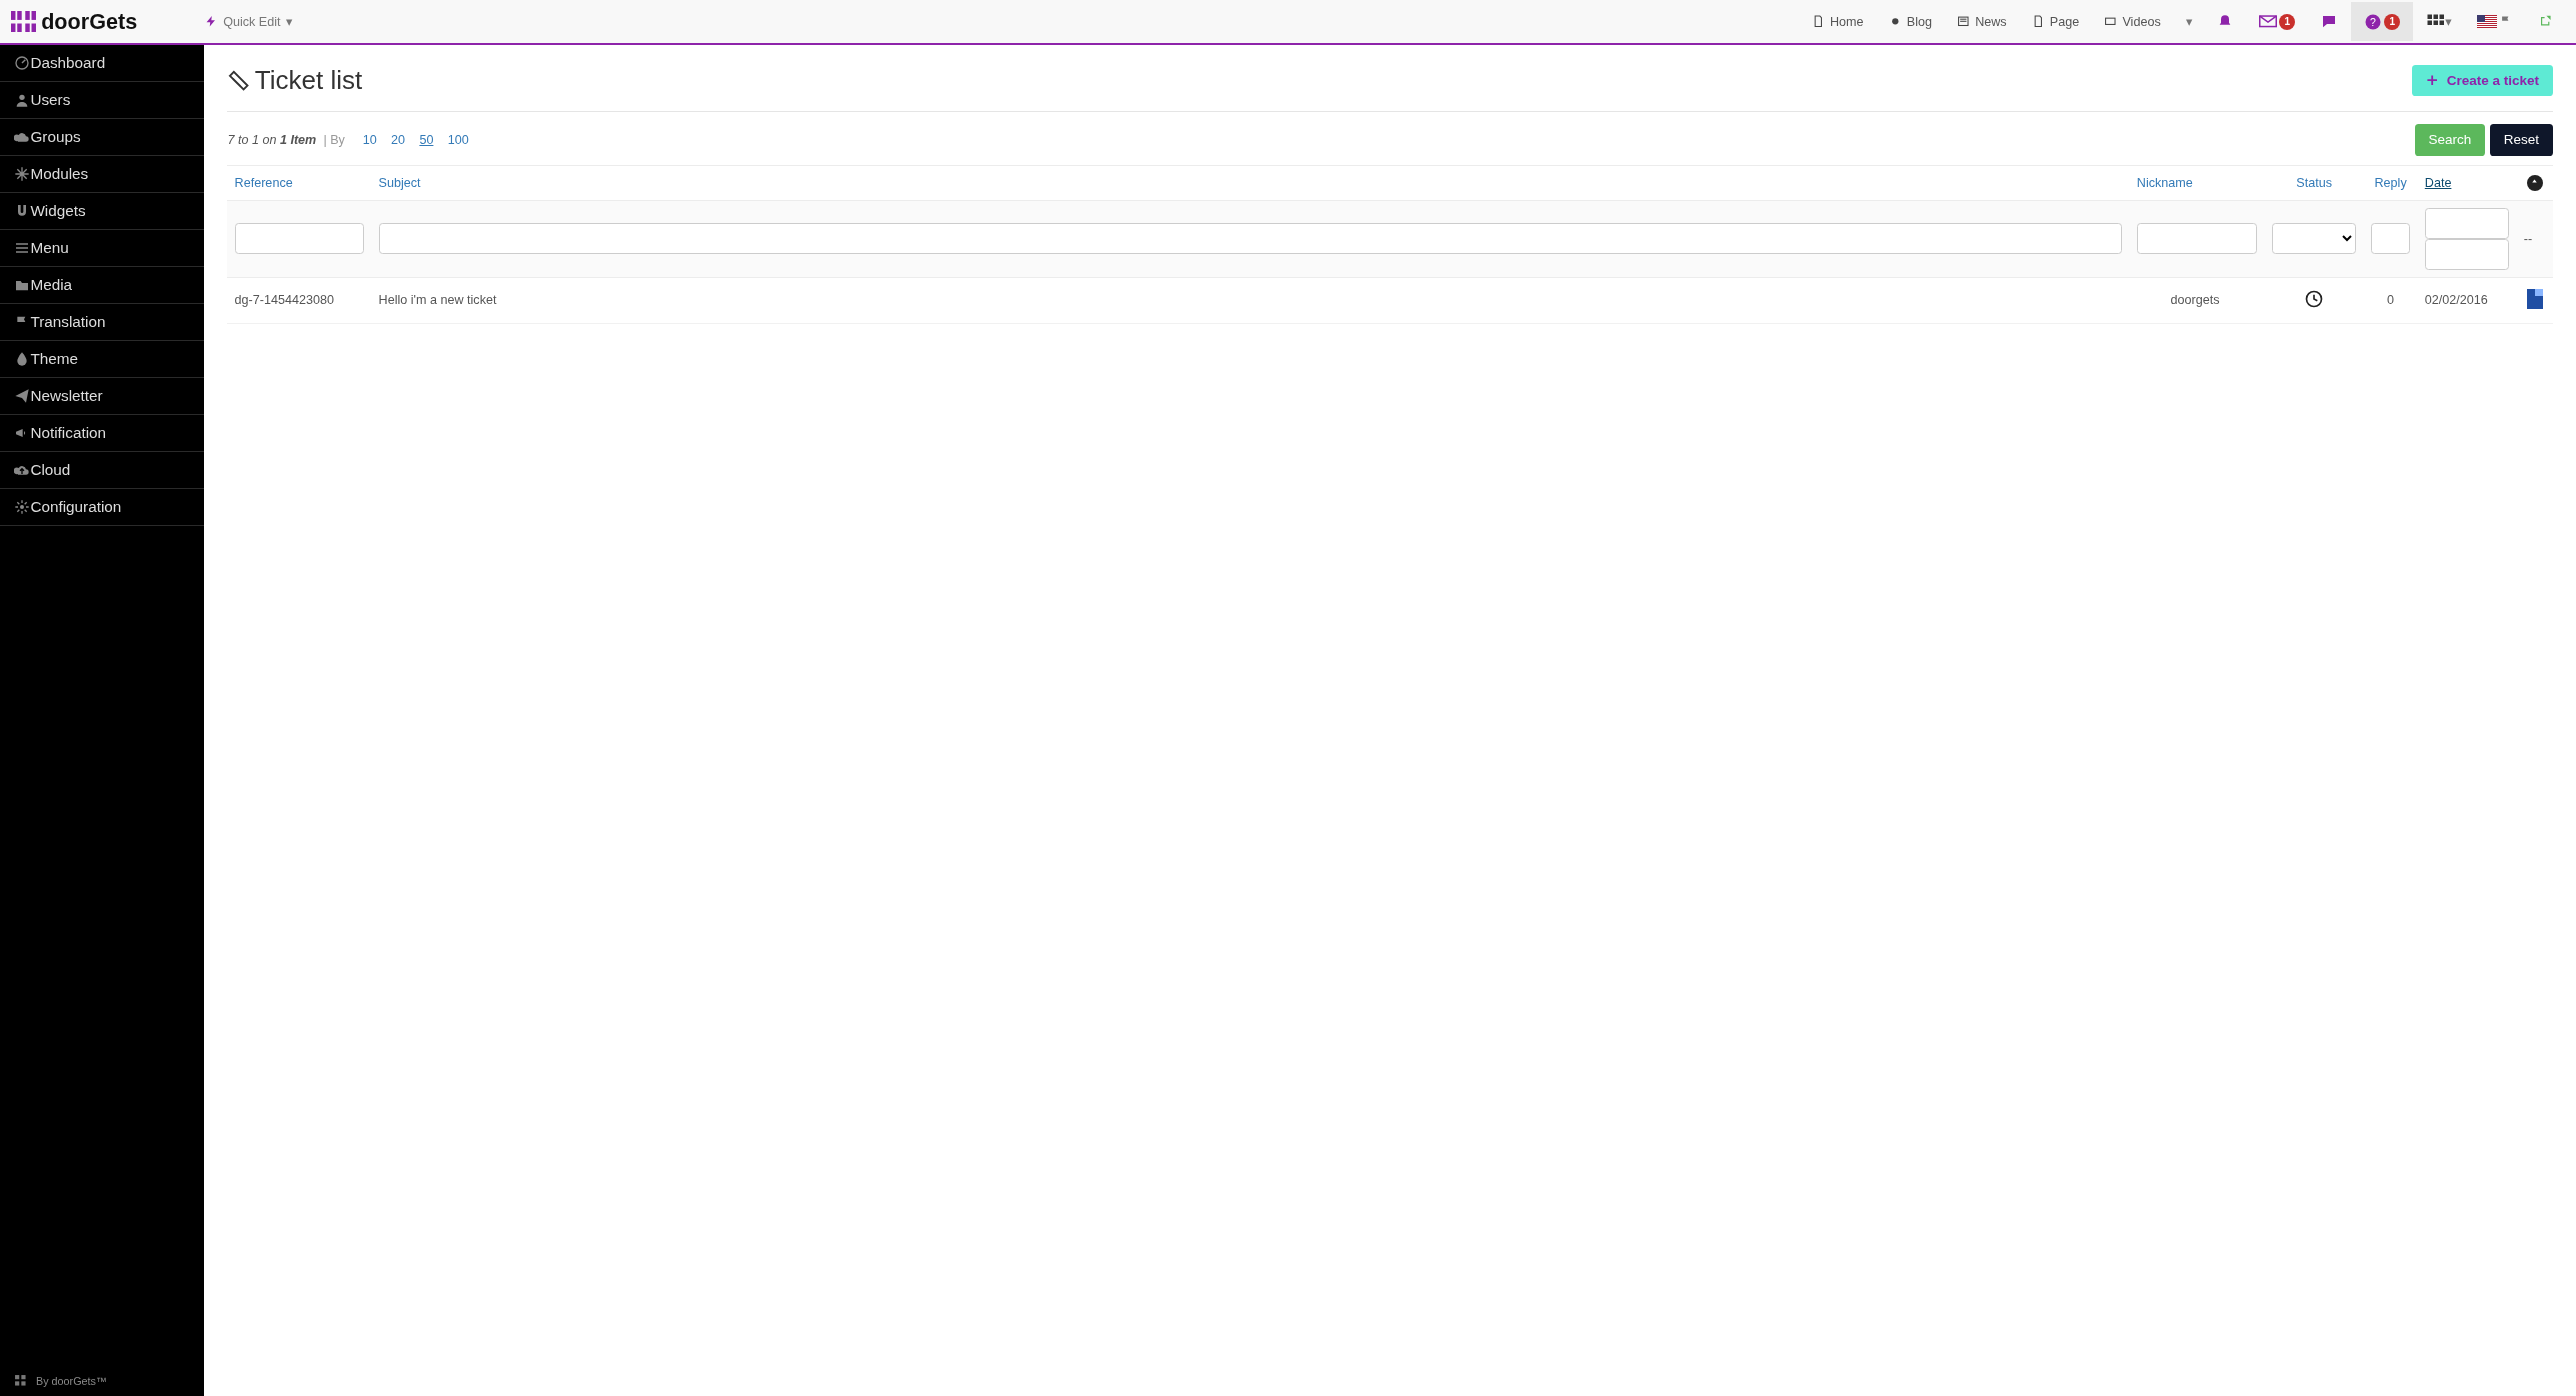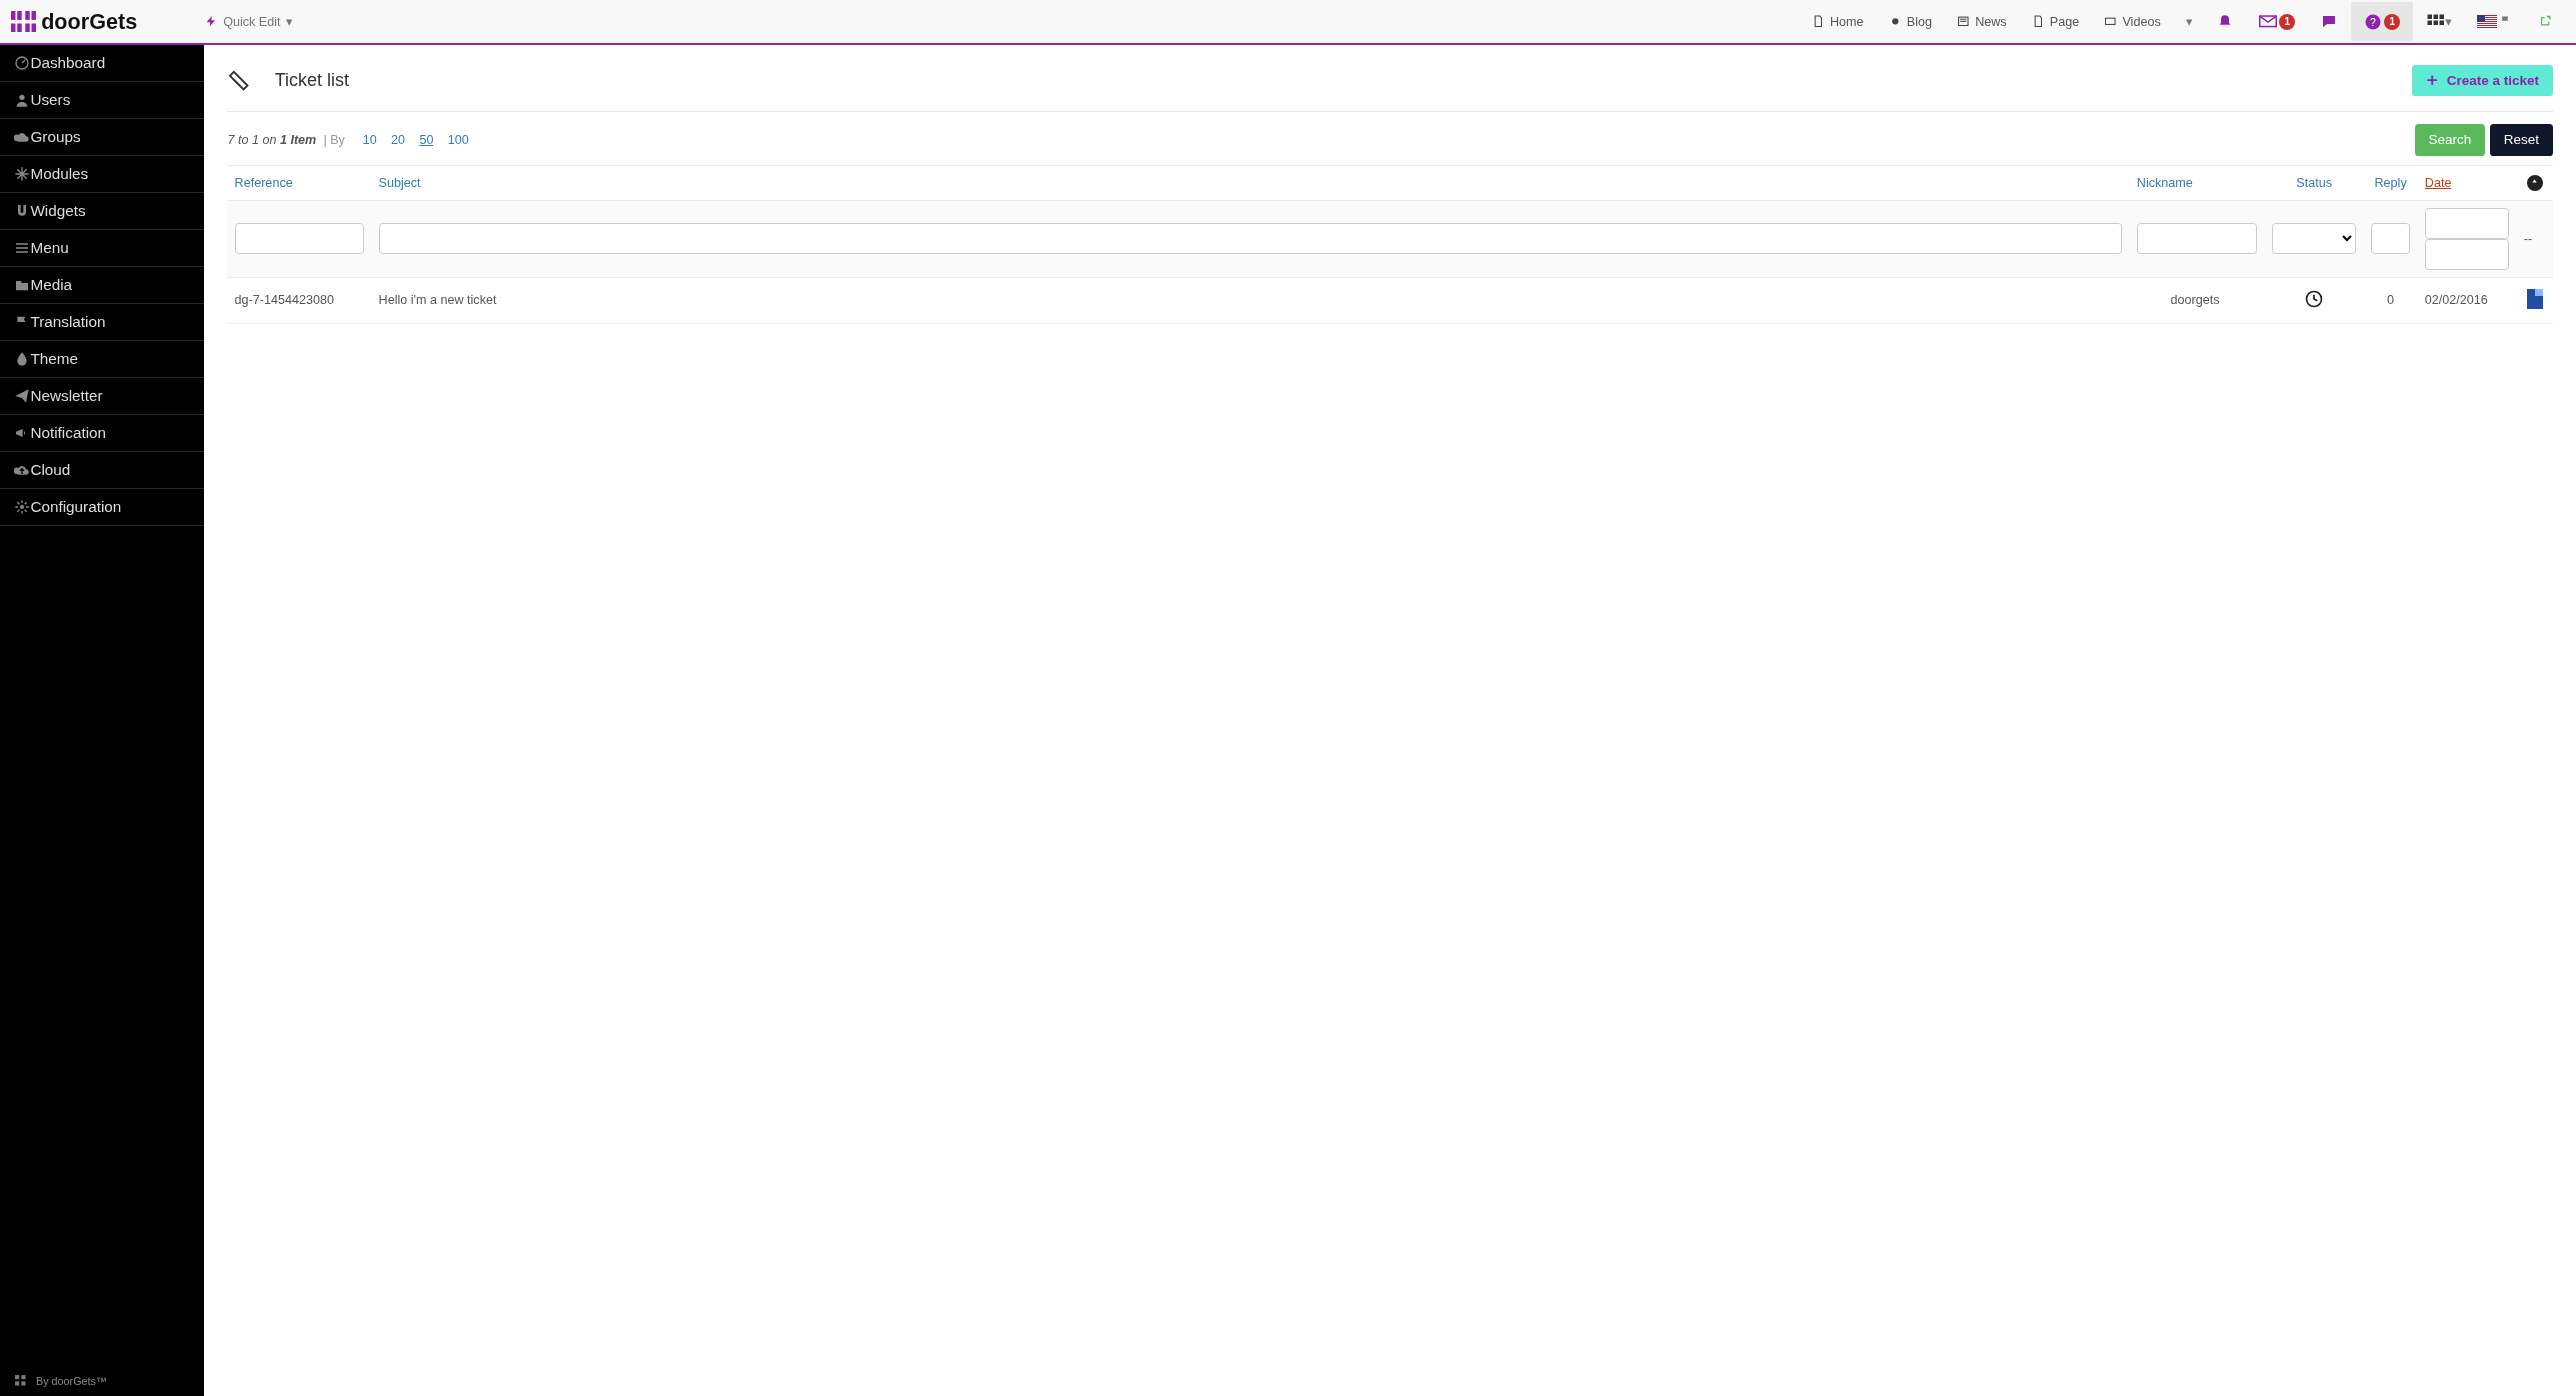--- a/index.html
+++ b/index.html
@@ -83,21 +83,21 @@
     margin-top:auto; padding: 9px 14.4px; color:#8a8a8a;
     display:flex; align-items:center; gap:9px; font-size:10.8px;
   }
   .sidebar .footer svg { fill:#777; width:12.6px; height:12.6px; }
   
   .main { flex:1; padding: 9px 23.4px 23.4px 23.4px; }
   .page-header {
     display:flex; align-items:center; justify-content:space-between;
     border-bottom:0.9px solid #e5e5e5; padding: 10.8px 0 14.4px;
   }
-  .page-title { display:flex; align-items:center; gap:24px; font-size:18px; color:#333; font-weight:500;}
+  .page-title { display:flex; align-items:center; gap:4px; font-size:26px; color:#333; font-weight:500;}
   .page-title svg { fill:#333; width:23.4px; height:23.4px; }
   .btn {
     display:inline-flex; align-items:center; gap:7.2px;
     padding: 7.2px 12.6px; border:0.9px solid transparent; border-radius:3.6px;
     cursor:pointer; font-size:13.5px;
   }
   .btn-default { background:#5eead4; color:#8e24aa; font-weight:700; }
   .btn-default svg { fill:#8e24aa; }
   .btn-success { background:#5cb85c; color:#fff; }
   .btn-danger { background:#0f172a; color:#fff; }
@@ -386,21 +386,21 @@
     </div>
 
     <table>
       <thead>
         <tr>
           <th class="col-reference"><a>Reference</a></th>
           <th class="col-subject"><a>Subject</a></th>
           <th class="col-nickname"><a>Nickname</a></th>
           <th class="col-status"><a>Status</a></th>
           <th class="col-reply"><a>Reply</a></th>
-          <th class="col-date"><a style="color:#c2410c;text-decoration:underline;">Date</a></th>
+          <th class="col-date"><a style="color:#0c4a6e;text-decoration:underline;">Date</a></th>
           <th class="col-action">
             <span class="sort-circle">
               <svg viewBox="0 0 24 24">
                   <path d="M12 4l6 8H6z"></path>
                 </svg>
             </span>
           </th>
         </tr>
       </thead>
       <tbody>

